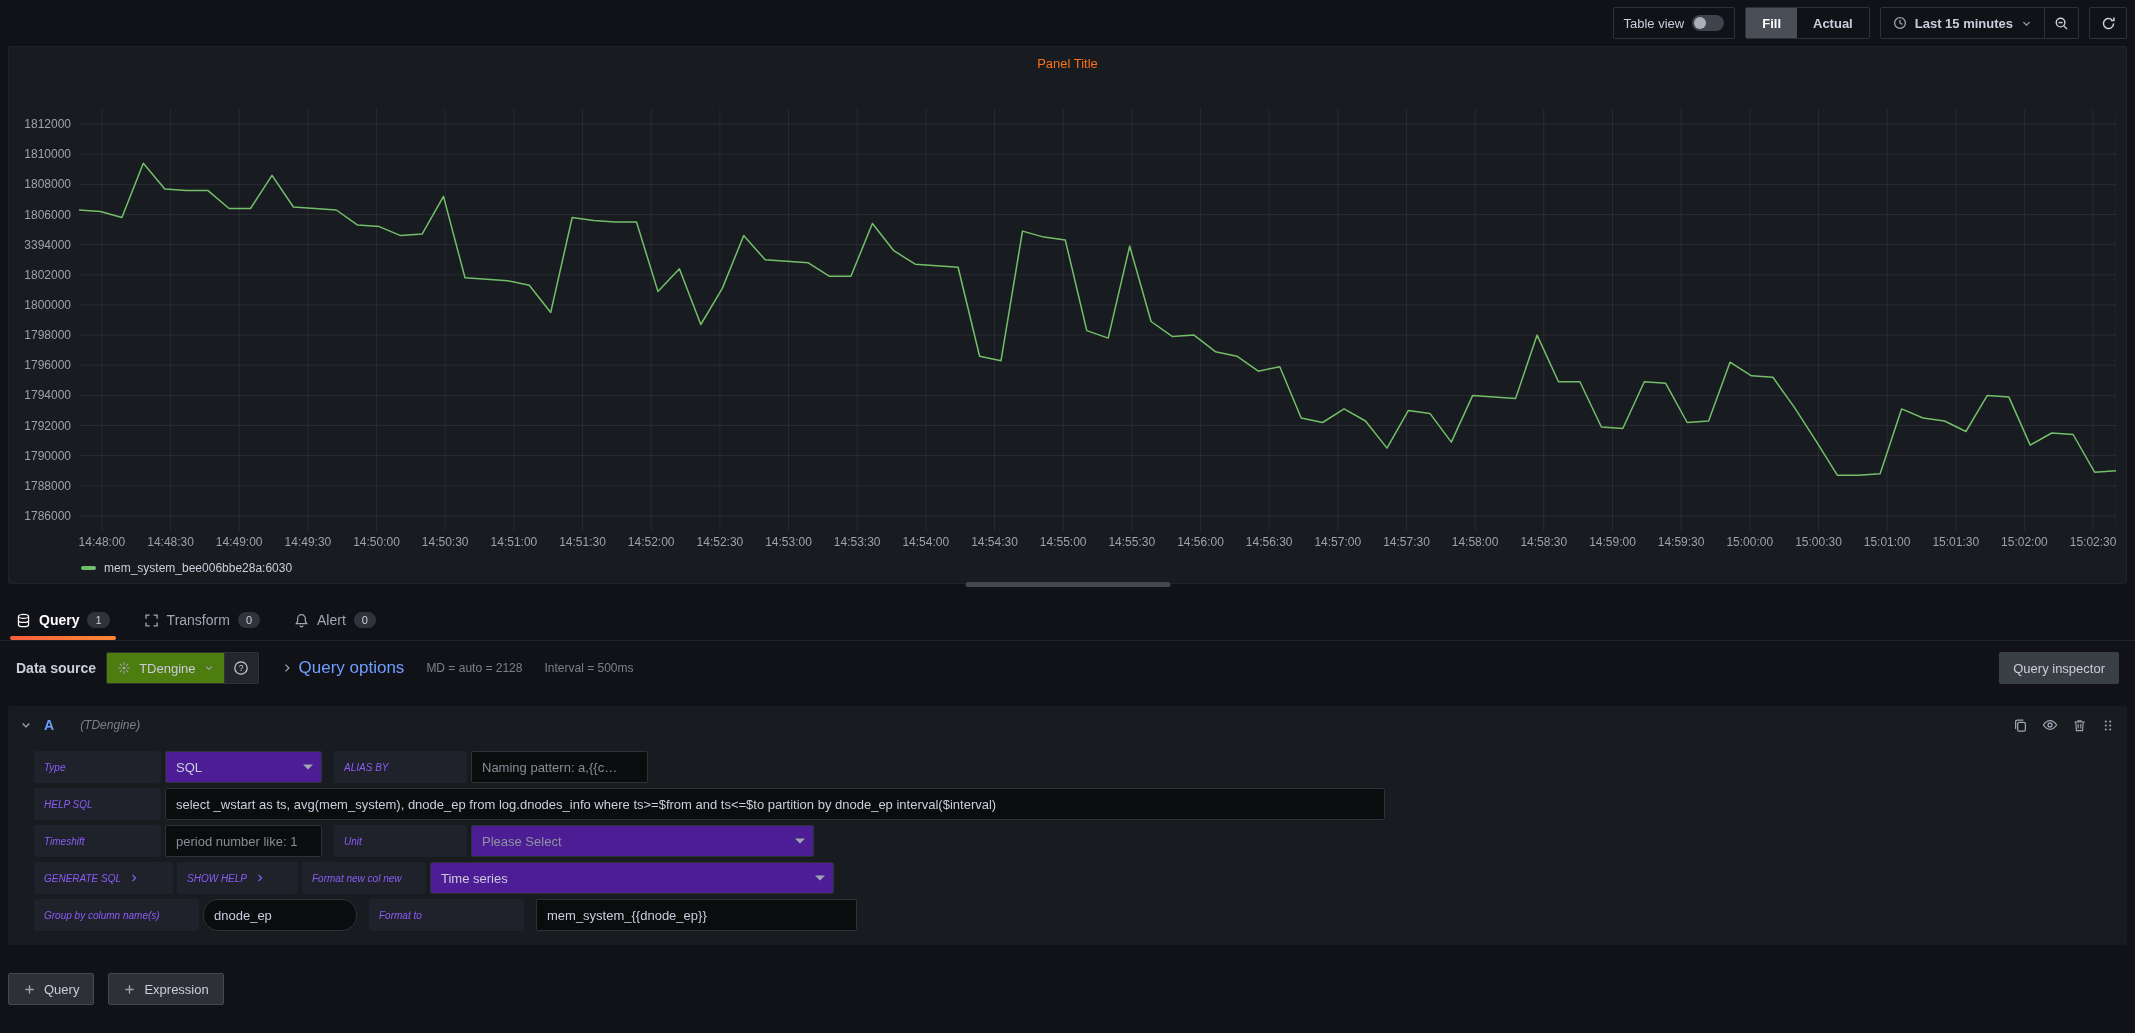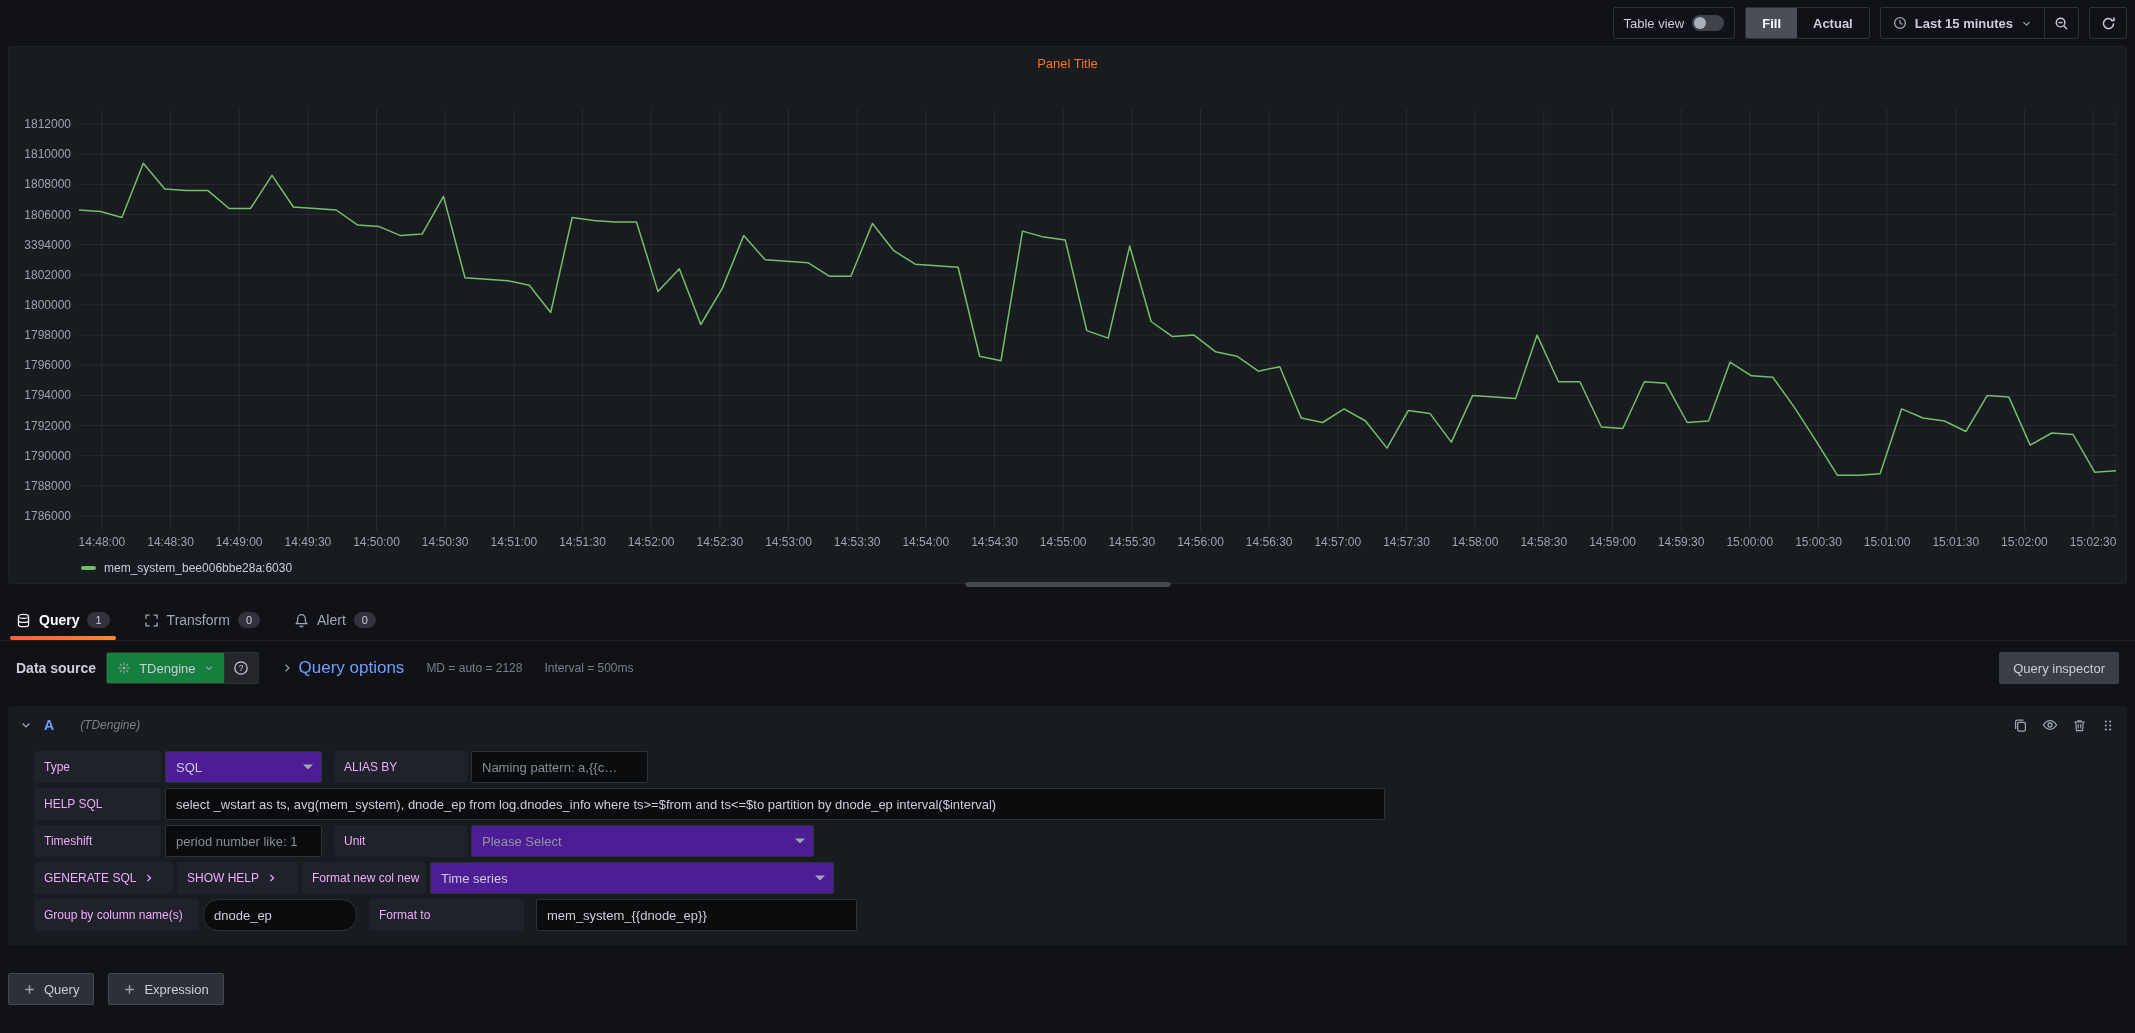--- a/index.html
+++ b/index.html
@@ -125,21 +125,21 @@
   .ds-row {
     margin-top: 9px;
     padding: 0 16px 0 16px;
     height: 36px;
     display:flex; align-items:center;
   }
   .ds-label { font-size:14px; font-weight:700; color:#ccccdc; margin-right:10px; }
   .ds-picker {
     display:flex; align-items:center; gap:8px;
     height: 32px; padding: 0 10px;
-    background:#15803d; border:1px solid #2c3235; border-radius:2px 0 0 2px;
+    background:#4d7c0f; border:1px solid #2c3235; border-radius:2px 0 0 2px;
     cursor:pointer; color:#ccccdc;
   }
   .ds-help {
     display:flex; align-items:center; justify-content:center;
     width:34px; height:32px; background:#24262b;
     border:1px solid #2c3235; border-left:none; border-radius:0 2px 2px 0;
     color:#ccccdc; cursor:pointer;
   }
   .qo-wrap { display:flex; align-items:center; gap:6px; margin-left:22px; cursor:pointer; }
   .qo-label { color:#6e9fff; font-size:17px; font-weight:500; }
@@ -166,21 +166,21 @@
   .q-ds-hint { color:#7b8087; font-style:italic; font-size:12px; }
   .q-actions { margin-left:auto; display:flex; align-items:center; gap:14px; color:#9fa7b3; }
   .q-action { cursor:pointer; display:flex; align-items:center; }
 
   .q-form { padding: 2px 12px 0 26px; }
   .q-row { display:flex; align-items:center; margin-top:5px; }
   .chip {
     height:32px; display:flex; align-items:center;
     padding: 0 10px; margin-right:4px;
     background: #1f222a; border-radius:2px;
-    color:#f0abfc; font-size:12px; font-weight:500; white-space:nowrap;
+    color:#8b5cf6; font-size:10px; font-weight:500; white-space:nowrap;font-style:italic;
   }
   .chip.clickable { cursor:pointer; gap:8px; }
   .q-input {
     height:32px; background:#0b0c0e; border:1px solid #2c3235; border-radius:2px;
     color:#ccccdc; font-size:13px; padding:0 10px; font-family:inherit;
   }
   .q-input::placeholder { color:#878d96; opacity:1; }
   .q-select {
     height:32px; background:#4c1d95; border:1px solid #2c3235; border-radius:2px;
     color:#ccccdc; font-size:13px; padding:0 26px 0 10px;

